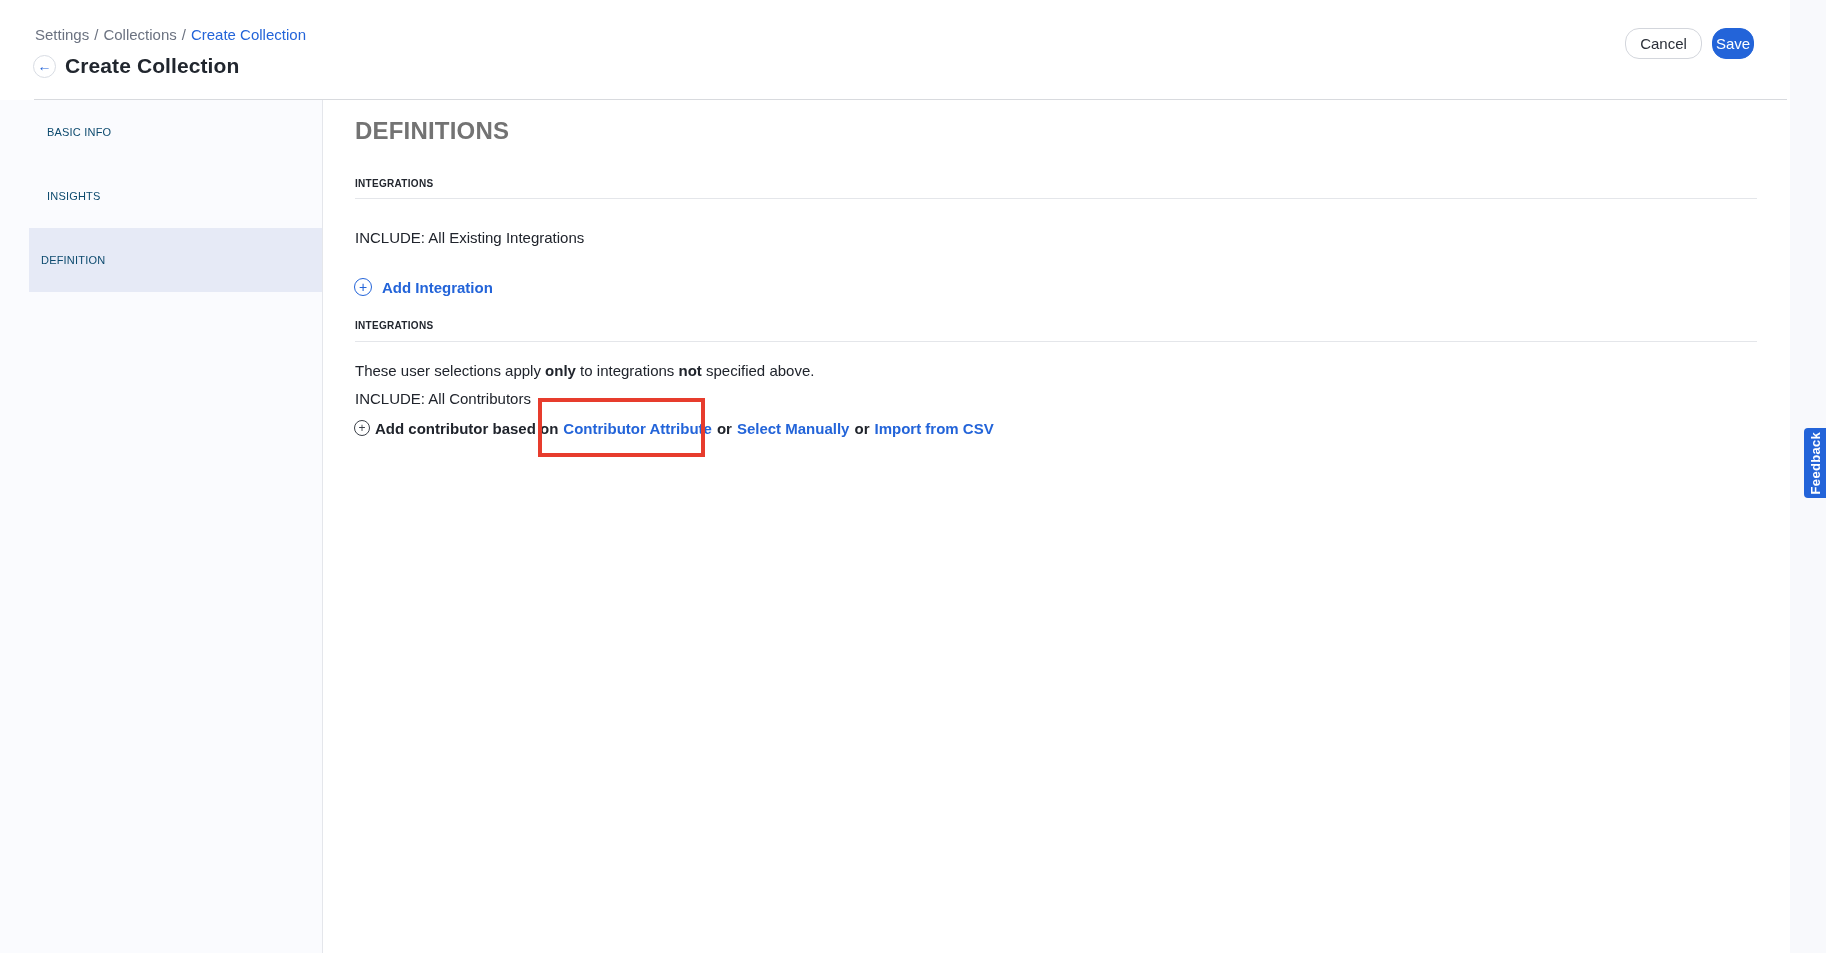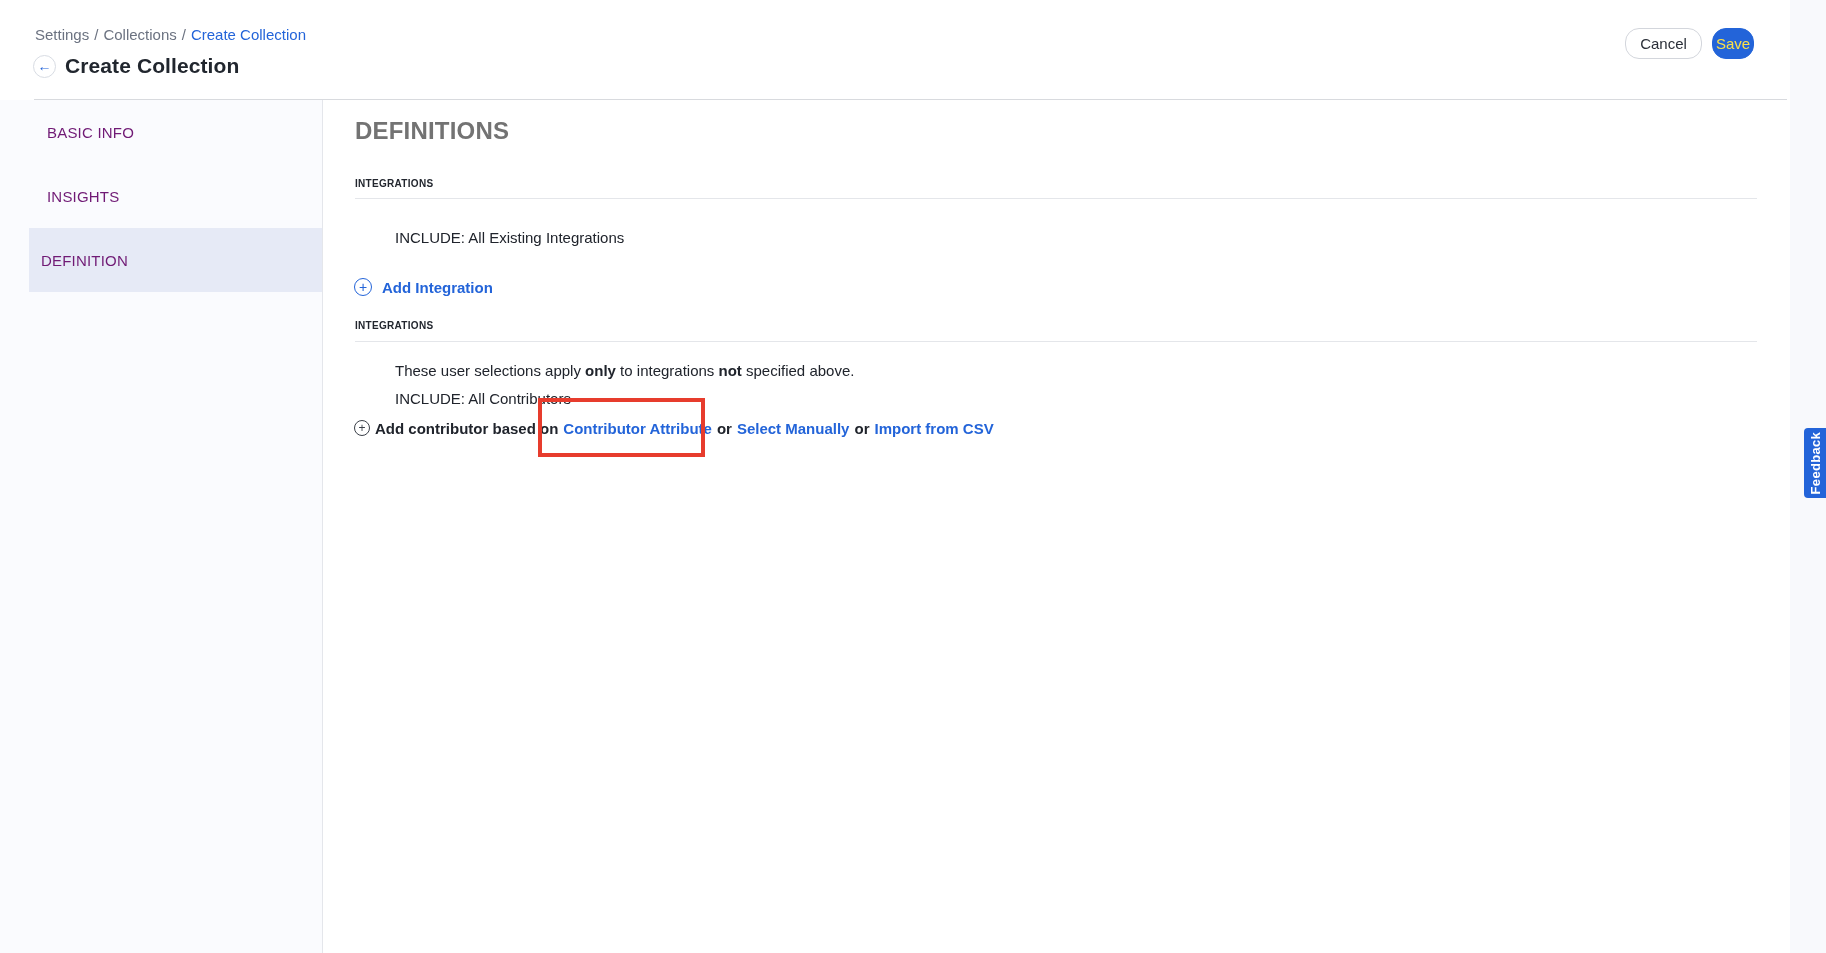--- a/index.html
+++ b/index.html
@@ -12,35 +12,35 @@
 
   
   .breadcrumb { position:absolute; left:35px; top:25px; font-size:15px; color:#6b7280; line-height:19px; white-space:nowrap; }
   .crumb { color:#6b7280; cursor:pointer; }
   .crumb-sep { margin:0 5px; color:#6b7280; }
   .crumb-current { color:#2364d9; cursor:pointer; }
   .back-btn { position:absolute; left:33px; top:55px; width:23px; height:23px; border:1px solid #d8dce3; border-radius:50%; background:#fff; color:#2364d9; font-size:14px; line-height:21px; text-align:center; cursor:pointer; }
   .page-title { position:absolute; left:65px; top:52px; font-size:21px; font-weight:700; color:#21262e; line-height:28px; letter-spacing:.1px; }
   .btn { position:absolute; top:28px; height:31px; border-radius:14px; font-size:15px; font-family:inherit; cursor:pointer; }
   .btn-cancel { left:1625px; width:77px; background:#ffffff; border:1px solid #d3d6dc; color:#2a2f38; }
-  .btn-save { left:1712px; width:42px; background:#2364d9; border:1px solid #2364d9; color:#fde047; }
+  .btn-save { left:1712px; width:42px; background:#2364d9; border:1px solid #2364d9; color:#ffffff; }
   .header-divider { position:absolute; left:34px; top:99px; width:1753px; height:1px; background:#d8dade; }
 
   
   .sidebar { position:absolute; left:0; top:100px; width:323px; height:853px; background:#fafbfe; border-right:1px solid #e4e6eb; }
-  .side-item { height:64px; display:flex; align-items:center; padding-left:47px; font-size:15px; color:#701a75; letter-spacing:.2px; cursor:pointer; }
+  .side-item { height:64px; display:flex; align-items:center; padding-left:47px; font-size:11px; color:#0c4a6e; letter-spacing:.2px; cursor:pointer; }
   .side-item.selected { margin-left:29px; padding-left:12px; background:#e6eaf6; }
 
   
   .main { position:absolute; left:323px; top:100px; right:36px; bottom:0; background:#ffffff; }
   .m-abs { position:absolute; }
   .h-definitions { left:32px; top:16px; font-size:24px; font-weight:700; color:#737373; letter-spacing:.2px; line-height:30px; }
   .section-label { left:32px; font-size:10px; font-weight:600; color:#22262e; letter-spacing:.3px; line-height:20px; }
   .rule { left:32px; width:1402px; height:1px; background:#e4e6ea; }
-  .body-line { left:32px; font-size:15px; color:#20242c; line-height:20px;margin-left:40px; }
+  .body-line { left:32px; font-size:15px; color:#20242c; line-height:20px; }
   .add-row { left:31px; display:flex; align-items:center; gap:10px; height:20px; cursor:pointer; }
   .plus-circle { display:inline-flex; align-items:center; justify-content:center; width:18px; height:18px; border:1.5px solid #2364d9; border-radius:50%; color:#2364d9; font-size:14px; line-height:1; font-weight:400; }
   .plus-circle.dark { width:16px; height:16px; border-color:#3a3f48; color:#3a3f48; font-size:12px; }
   .link-blue { color:#2364d9; font-weight:700; font-size:15px; cursor:pointer; }
   .contrib-row { left:31px; display:flex; align-items:center; gap:5px; height:20px; font-size:15px; }
   .contrib-row .bold-dark { font-weight:600; color:#20242c; }
   .note-bold { font-weight:700; }
   .annotation-box { left:215px; top:298px; width:167px; height:59px; border:4px solid #e73c2d; pointer-events:none; }
 
   

